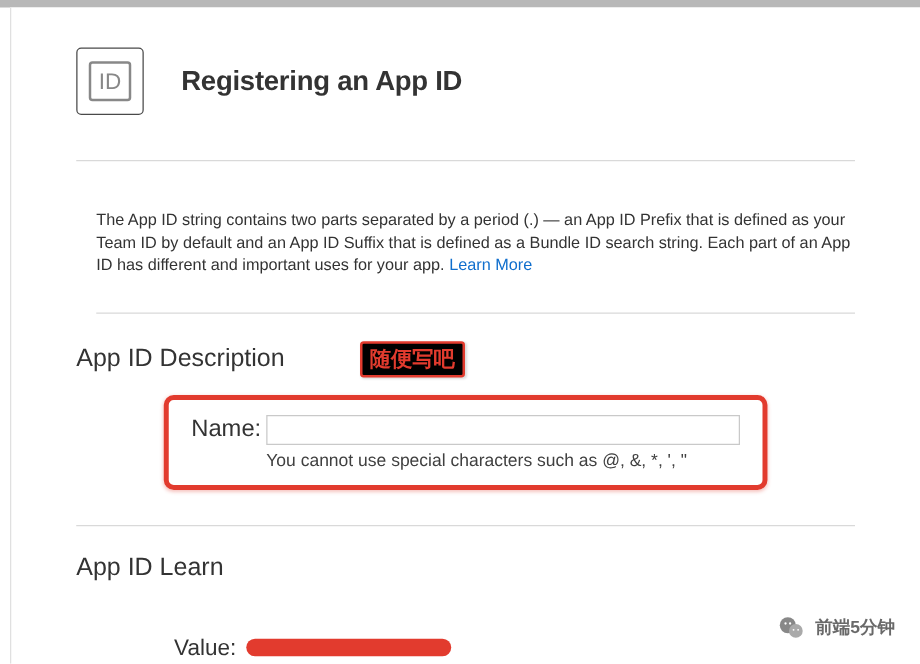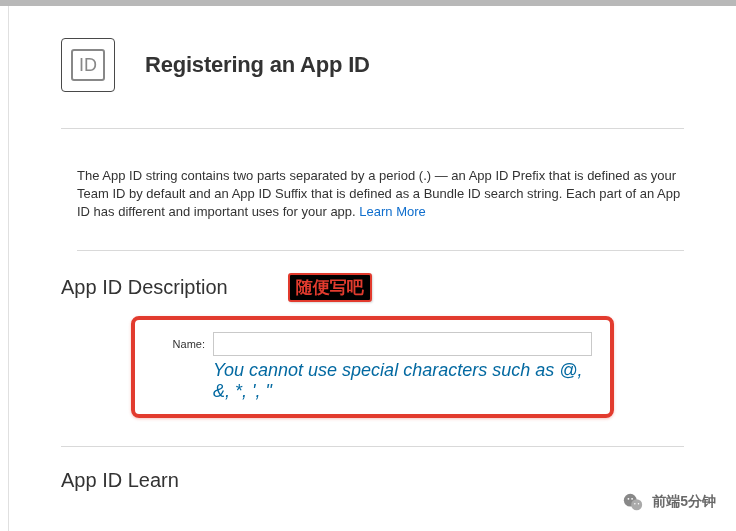--- a/index.html
+++ b/index.html
@@ -91,45 +91,44 @@
       box-shadow: 0 1px 3px rgba(226,59,46,0.3);
     }
     .form-row {
       display: flex;
       align-items: center;
       margin-bottom: 4px;
     }
     .form-label {
       width: 52px;
       text-align: right;
-      font-size: 11px;
+      font-size: 19px;
       color: #333;
       margin-right: 8px;
     }
     .form-label-wide {
       width: 128px;
       text-align: right;
       font-size: 18px;
       color: #333;
       margin-right: 8px;
     }
     .text-input {
       flex: 1;
       max-width: 410px;
       height: 24px;
       border: 1px solid #c9c9c9;
       padding: 2px 6px;
       font-size: 14px;
     }
     .hint {
-      font-size: 18px;
-      color: #0369a1;
+      font-size: 14px;
+      color: #404040;
       margin-left: 60px;
       margin-top: 2px;
-      font-style: italic;
     }
     .divider2 {
       border-bottom: 1px solid #d9d9d9;
     }
     .value-area {
       margin-left: 0;
       padding-top: 28px;
     }
     .redacted {
       display: inline-block;

